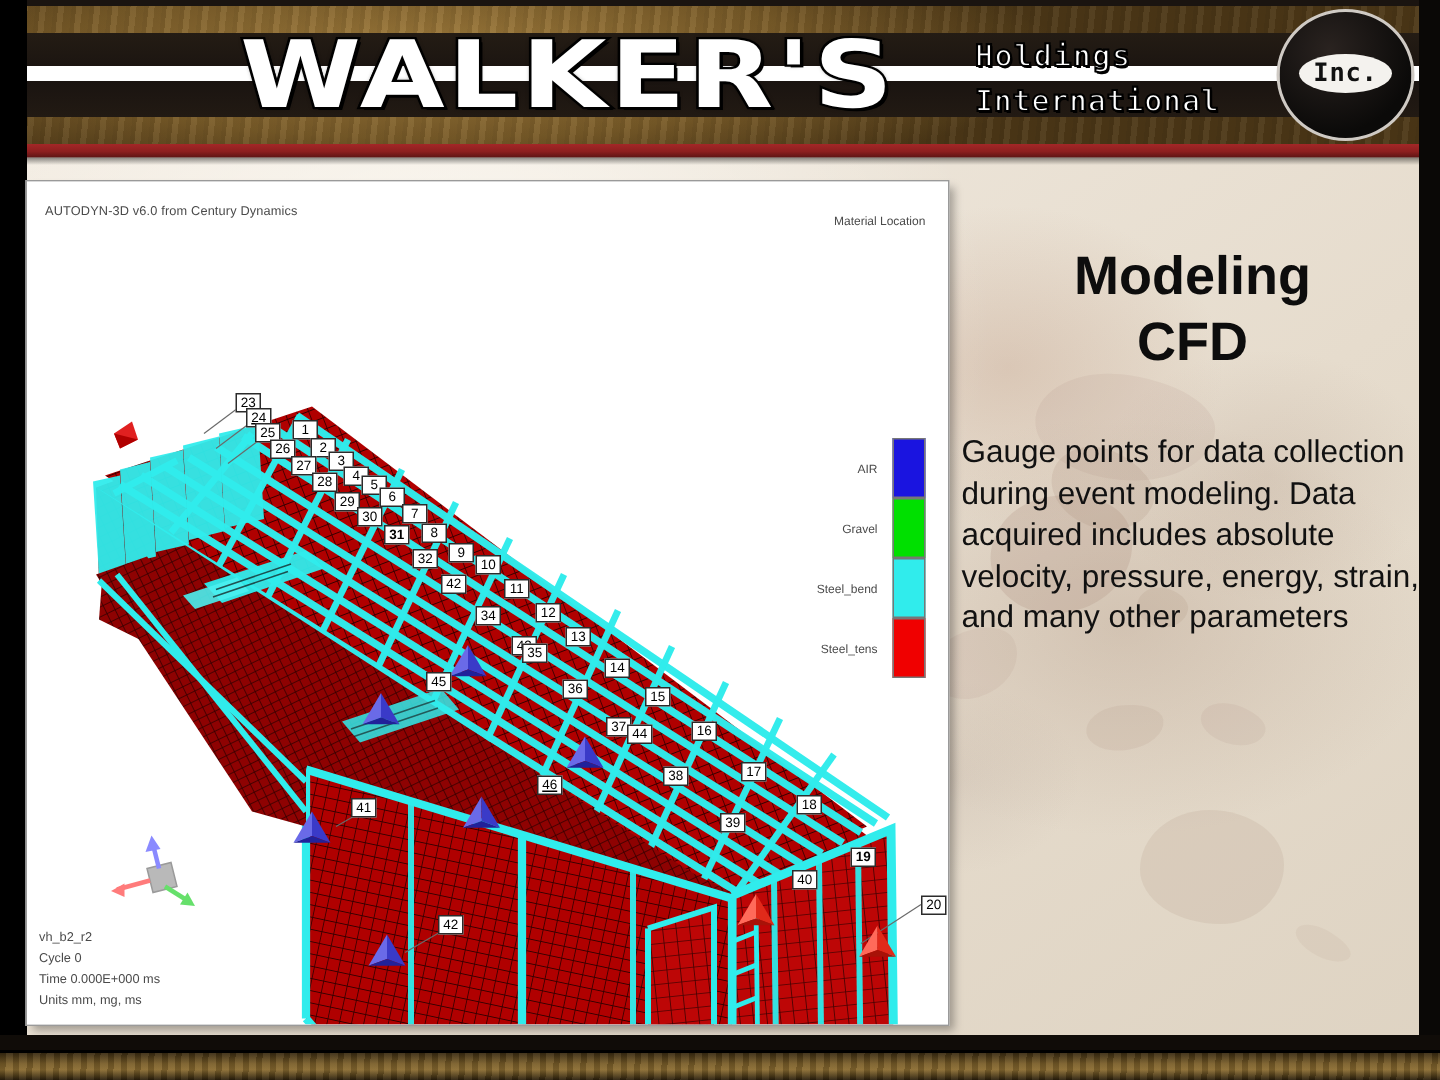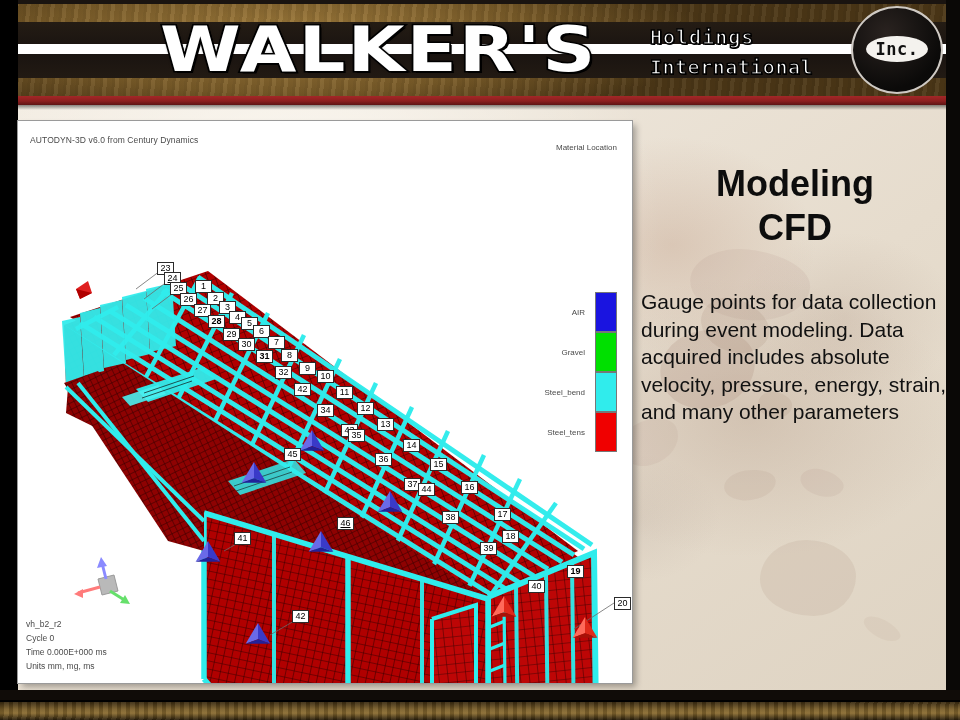--- a/index.html
+++ b/index.html
@@ -392,21 +392,21 @@
 
       <div id="gauge-layer">
           <div class="gauge" style="left: 139px; top: 141px;">23</div>
           <div class="gauge" style="left: 146px; top: 151px; text-decoration: underline;">24</div>
           <div class="gauge" style="left: 152px; top: 161px;">25</div>
           <div class="gauge" style="left: 177px; top: 159px;">1</div>
           <div class="gauge" style="left: 162px; top: 172px;">26</div>
           <div class="gauge" style="left: 189px; top: 171px;">2</div>
           <div class="gauge" style="left: 176px; top: 183px;">27</div>
           <div class="gauge" style="left: 201px; top: 180px;">3</div>
-          <div class="gauge" style="left: 190px; top: 194px; font-weight: bold;">28</div>
+          <div class="gauge" style="left: 190px; top: 194px;">28</div>
           <div class="gauge" style="left: 211px; top: 190px;">4</div>
           <div class="gauge" style="left: 223px; top: 196px;">5</div>
           <div class="gauge" style="left: 205px; top: 207px;">29</div>
           <div class="gauge" style="left: 235px; top: 204px;">6</div>
           <div class="gauge" style="left: 220px; top: 217px;">30</div>
           <div class="gauge" style="left: 250px; top: 215px;">7</div>
           <div class="gauge" style="left: 238px; top: 229px; font-weight: bold;">31</div>
           <div class="gauge" style="left: 263px; top: 228px;">8</div>
           <div class="gauge" style="left: 281px; top: 241px;">9</div>
           <div class="gauge" style="left: 257px; top: 245px;">32</div>
@@ -418,26 +418,26 @@
           <div class="gauge" style="left: 323px; top: 303px;">43</div>
           <div class="gauge" style="left: 359px; top: 297px;">13</div>
           <div class="gauge" style="left: 330px; top: 308px;">35</div>
           <div class="gauge" style="left: 385px; top: 318px;">14</div>
           <div class="gauge" style="left: 357px; top: 332px;">36</div>
           <div class="gauge" style="left: 266px; top: 327px;">45</div>
           <div class="gauge" style="left: 412px; top: 337px;">15</div>
           <div class="gauge" style="left: 386px; top: 357px;">37</div>
           <div class="gauge" style="left: 400px; top: 362px;">44</div>
           <div class="gauge" style="left: 443px; top: 360px;">16</div>
-          <div class="gauge" style="left: 319px; top: 396px; text-decoration: underline;">46</div>
+          <div class="gauge" style="left: 340px; top: 396px; text-decoration: underline;">46</div>
           <div class="gauge" style="left: 424px; top: 390px;">38</div>
           <div class="gauge" style="left: 476px; top: 387px;">17</div>
           <div class="gauge" style="left: 216px; top: 411px;">41</div>
           <div class="gauge" style="left: 462px; top: 421px;">39</div>
-          <div class="gauge" style="left: 484px; top: 409px;">18</div>
+          <div class="gauge" style="left: 513px; top: 409px;">18</div>
           <div class="gauge" style="left: 510px; top: 459px;">40</div>
           <div class="gauge" style="left: 549px; top: 444px; font-weight: bold;">19</div>
           <div class="gauge" style="left: 596px; top: 476px;">20</div>
           <div class="gauge" style="left: 274px; top: 489px;">42</div>
         </div>
 
       <div class="legend-title">Material Location</div>
       <div class="lg-seg lg-air" style="background: rgb(26, 20, 224);"></div>
       <div class="lg-seg lg-gra" style="background: rgb(0, 224, 0);"></div>
       <div class="lg-seg lg-sbe" style="background: rgb(48, 236, 236);"></div>

